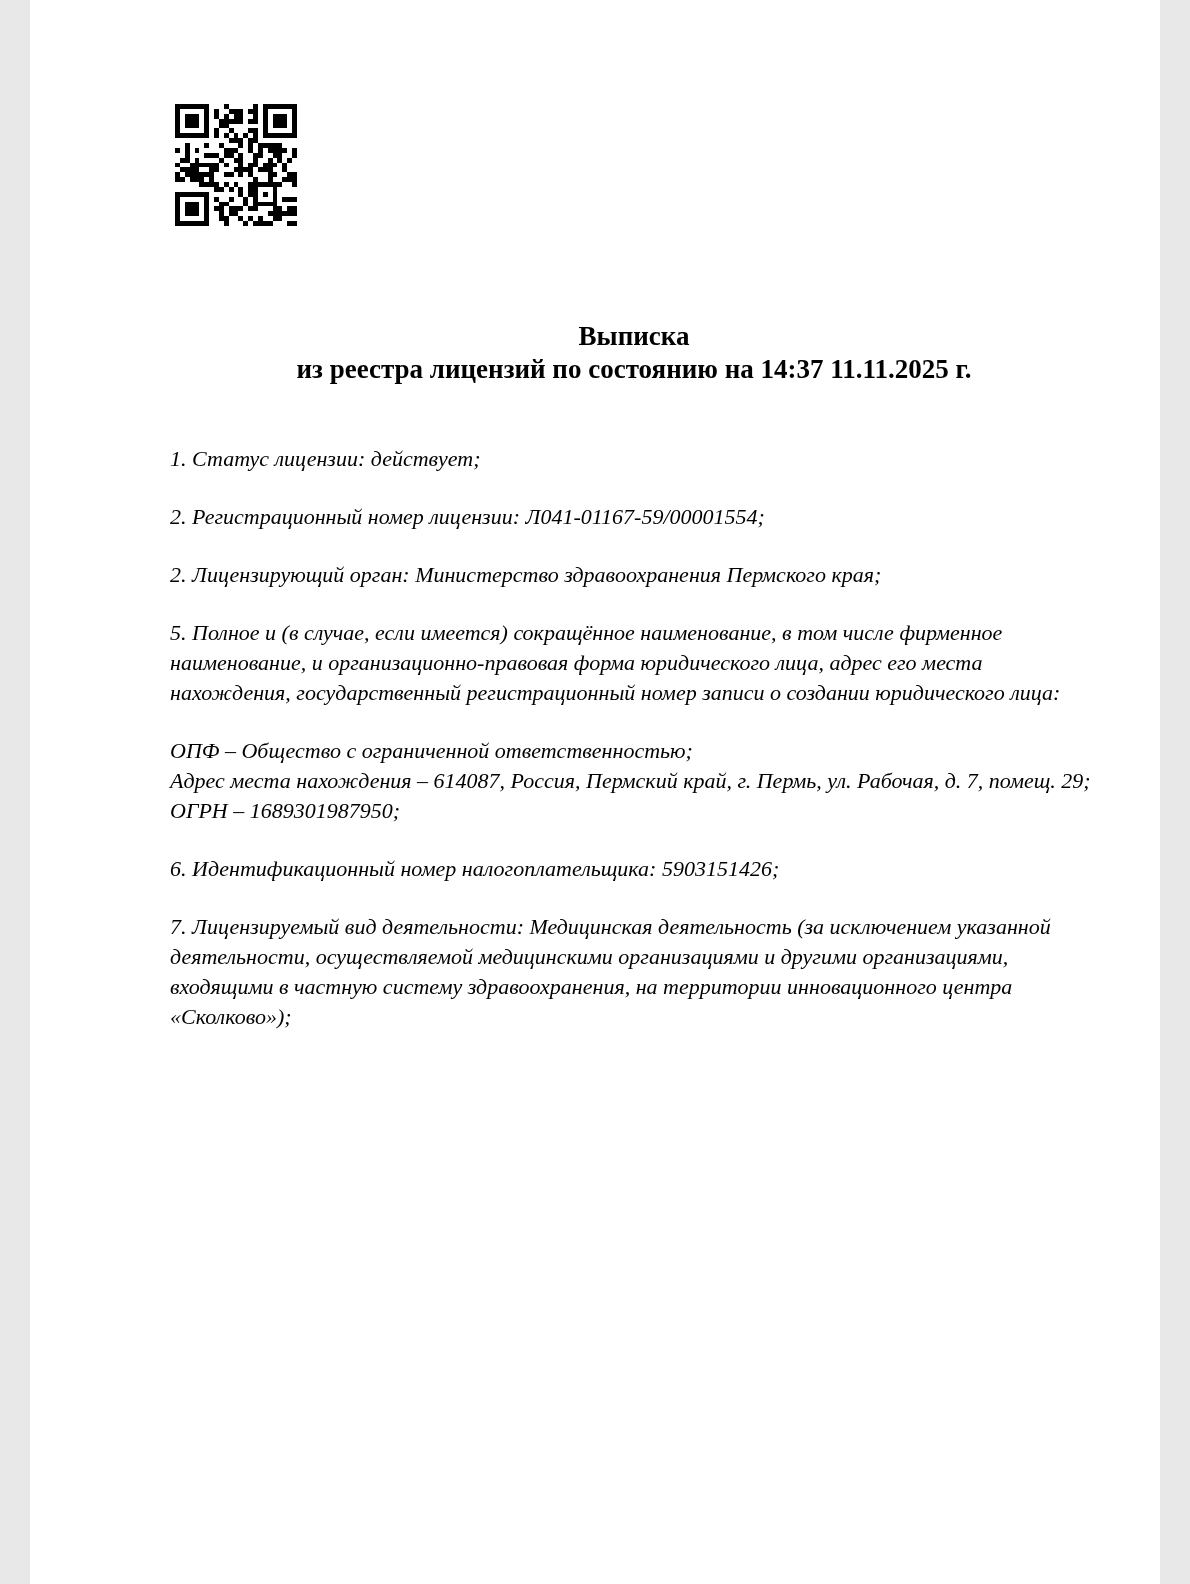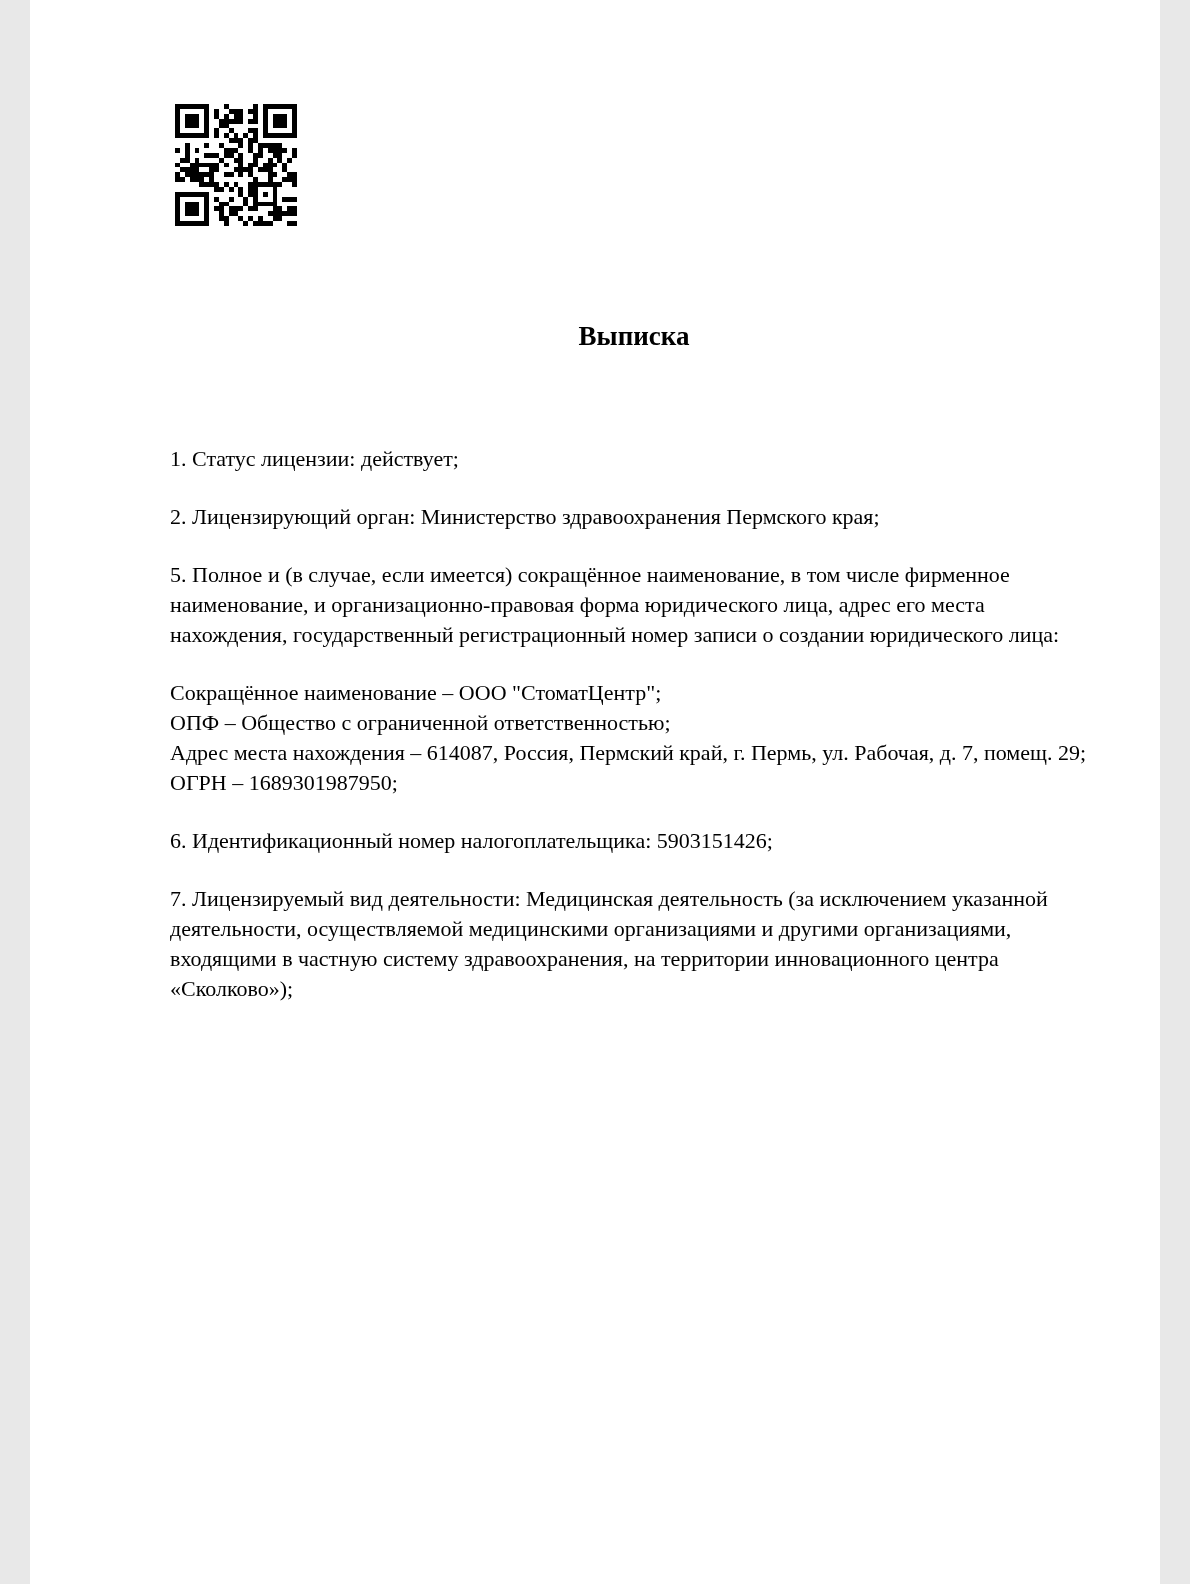--- a/index.html
+++ b/index.html
@@ -35,20 +35,21 @@
     position: absolute;
     left: 140px;
     right: 62px;
     top: 444px;
     font-size: 22px;
     line-height: 30px;
   }
   .doc-body p, .doc-body .block {
     margin: 0 0 28px 0;
     padding: 0;
+    font-style: italic;
   }
   .block div { margin: 0; }
 </style>
 </head>
 <body>
 
 <div class="page">
 
   <div class="qr">
     <svg id="qr-svg" width="122" height="122" viewBox="0 0 25 25" shape-rendering="crispEdges">
@@ -363,29 +364,30 @@
         <rect x="17" y="24" width="1" height="1" fill="#000000"></rect>
         <rect x="18" y="24" width="1" height="1" fill="#000000"></rect>
         <rect x="19" y="24" width="1" height="1" fill="#000000"></rect>
         <rect x="23" y="24" width="1" height="1" fill="#000000"></rect>
         <rect x="24" y="24" width="1" height="1" fill="#000000"></rect>
       </svg>
   </div>
 
   <header class="doc-title">
     <div>Выписка</div>
+    <div>из реестра лицензий по состоянию на 14:37 11.11.2025 г.</div>
   </header>
 
   <main class="doc-body">
     <p>1. Статус лицензии: действует;</p>
+    <p>2. Регистрационный номер лицензии: Л041-01167-59/00001554;</p>
     <p>2. Лицензирующий орган: Министерство здравоохранения Пермского края;</p>
     <p>5. Полное и (в случае, если имеется) сокращённое наименование, в том числе фирменное наименование, и организационно-правовая форма юридического лица, адрес его места нахождения, государственный регистрационный номер записи о создании юридического лица:</p>
 
     <div class="block">
-      <div>Сокращённое наименование – ООО "СтоматЦентр";</div>
       <div>ОПФ – Общество с ограниченной ответственностью;</div>
       <div>Адрес места нахождения – 614087, Россия, Пермский край, г. Пермь, ул. Рабочая, д. 7, помещ. 29;</div>
       <div>ОГРН – 1689301987950;</div>
     </div>
 
     <p>6. Идентификационный номер налогоплательщика: 5903151426;</p>
     <p>7. Лицензируемый вид деятельности: Медицинская деятельность (за исключением указанной деятельности, осуществляемой медицинскими организациями и другими организациями, входящими в частную систему здравоохранения, на территории инновационного центра «Сколково»);</p>
 
   </main>
 

